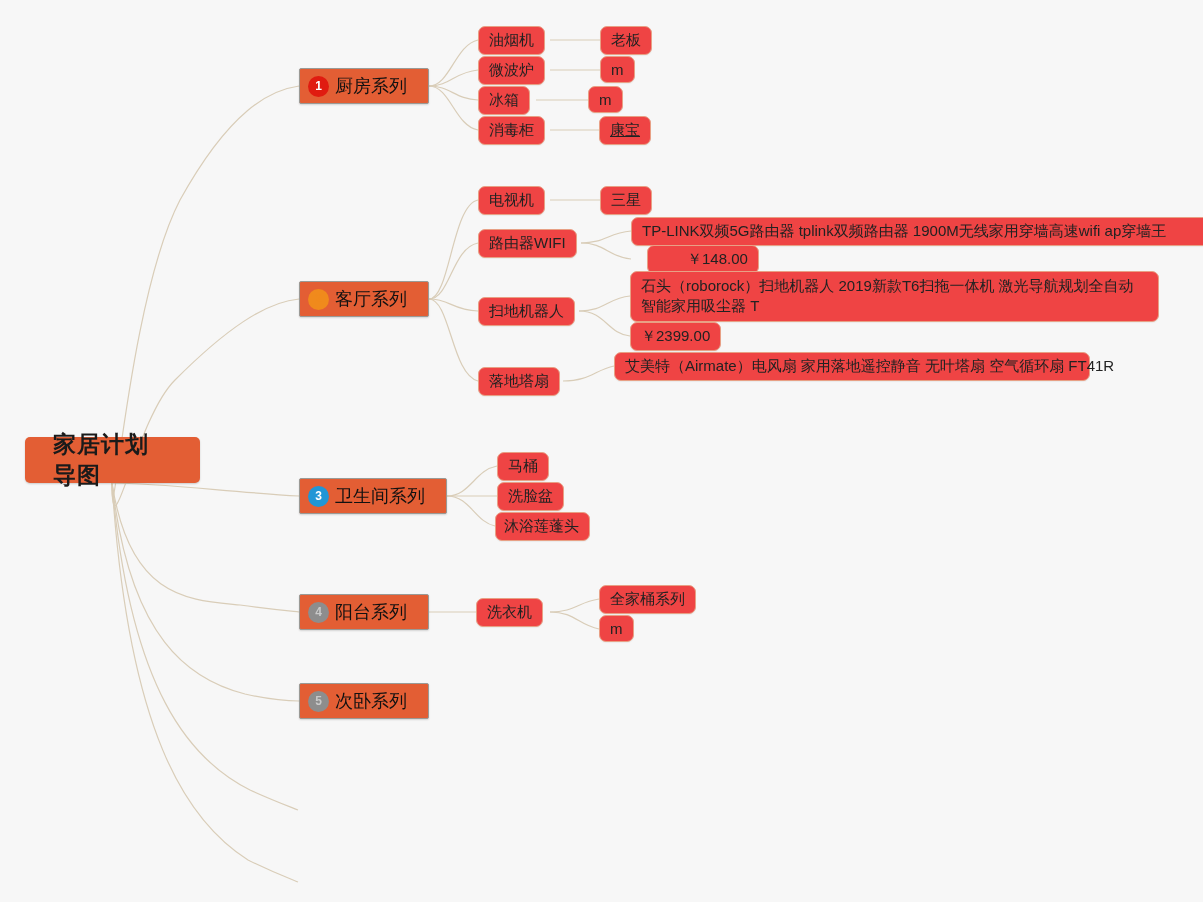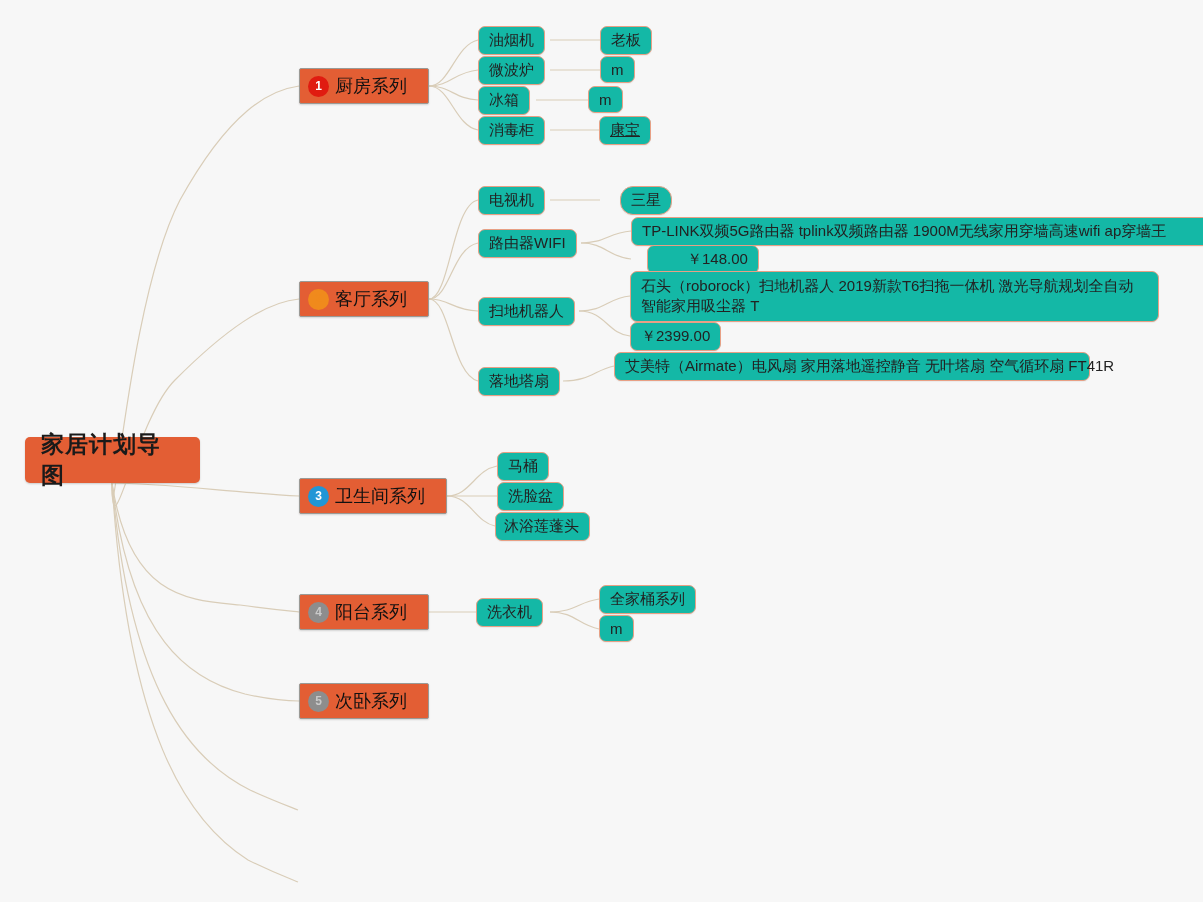--- a/index.html
+++ b/index.html
@@ -15,21 +15,21 @@
   .node{position:absolute;box-sizing:border-box;display:flex;align-items:center;}
 
   
   .root{
     background:#e35e34;
     border-radius:5px;
     color:#1a1a1a;
     font-size:23px;
     font-weight:bold;
     letter-spacing:1px;
-    padding:0 16px;
+    padding:0 28px;
     box-shadow:0 1px 2px rgba(0,0,0,.18);
   }
 
   
   .cat{
     background:#e35e34;
     border:1px solid #9a9a96;
     border-radius:2px;
     color:#111;
     font-size:18px;
@@ -40,21 +40,21 @@
   .badge{
     width:21px;height:21px;border-radius:50%;
     display:flex;align-items:center;justify-content:center;
     color:#fff;font-size:12px;font-weight:bold;line-height:1;
     flex:0 0 auto;
   }
   .cat-label{white-space:nowrap;}
 
   
   .leaf{
-    background:#14b8a6;
+    background:#ef4444;
     border:1.4px solid #e8a085;
     border-radius:7px;
     color:#222;
     font-size:15px;
     padding:4px 10px;
     white-space:nowrap;
     box-shadow:0 1px 1px rgba(0,0,0,.05);
     align-items:center;
   }
   .leaf.wrap{white-space:normal;line-height:1.35;}
@@ -156,21 +156,21 @@
   <div class="node leaf" style="left:588px;top:86px;">
       <span>m</span>
     </div>
   <div class="node leaf" style="left:599px;top:116px;text-decoration:underline;">
       <span>康宝</span>
     </div>
 
   <div class="node leaf" style="left:478px;top:186px;">
       <span>电视机</span>
     </div>
-  <div class="node leaf" style="left:620px;top:186px;border-radius:13px;">
+  <div class="node leaf" style="left:600px;top:186px;">
       <span>三星</span>
     </div>
 
   <div class="node leaf" style="left:478px;top:229px;">
       <span>路由器WIFI</span>
     </div>
   <div class="node leaf" style="left:631px;top:217px;width:584px;">
       <span>TP-LINK双频5G路由器 tplink双频路由器 1900M无线家用穿墙高速wifi ap穿墙王</span>
     </div>
   <div class="node leaf" style="left:647px;top:245px;padding-left:39px;">

